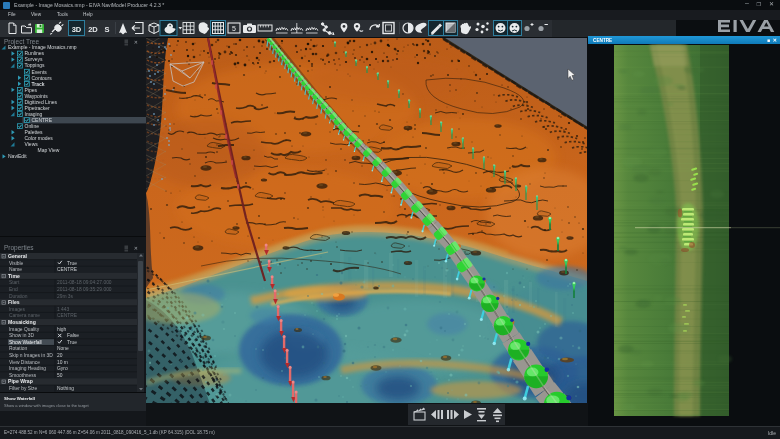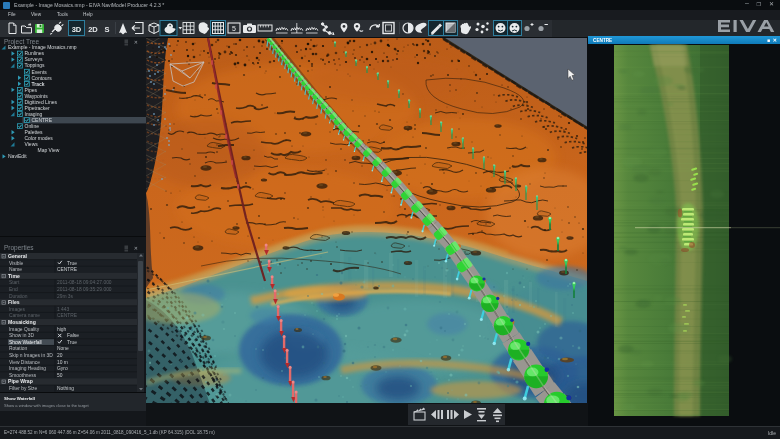--- a/index.html
+++ b/index.html
@@ -5,21 +5,21 @@
 * { margin:0; padding:0; box-sizing:border-box; }
 html,body { width:780px; height:439px; overflow:hidden; background:#0b0e11; }
 body { font-family:"Liberation Sans", sans-serif; position:relative; }
 .abs { position:absolute; }
 #titlebar { left:0; top:0; width:780px; height:10px; background:#0a0d10; color:#b7bbbf; font-size:6.5px; }
 #titletext { left:14px; top:1.5px; transform:scale(0.79) !important; transform-origin:0 50%; }
 #appicon { left:3px; top:1.5px; width:7px; height:7px; background:#2a7ab8; border-radius:1px; }
 #winbtns { right:2px; top:0px; color:#c9ccd0; font-size:7px; letter-spacing:0; }
 #menubar { left:0; top:10px; width:780px; height:10px; background:#181b1f; color:#c3c7cb; font-size:6.5px; }
 .menuitem { position:absolute; top:1px; }
-#toolbar { left:0; top:20px; width:780px; height:17px; background:#23272b; }
+#toolbar { left:0; top:20px; width:676px; height:17px; background:#23272b; }
 #toolbar-inner { left:0; top:0; width:552px; height:17px; background:#2a2e33; }
 #logo { left:0; top:19px; width:780px; height:15px; }
 #leftpanel { left:0; top:37px; width:146px; height:389px; background:#14171b; }
 #viewport { left:146px; top:38px; width:441px; height:372px; background:#0a0d10; }
 #botstrip { left:146px; top:403px; width:634px; height:23px; background:#101316; }
 #rightpanel { left:588px; top:36px; width:192px; height:390px; background:#0b0e11; }
 #centrebar { left:588px; top:36px; width:192px; height:8px; background:linear-gradient(#2098d8,#0f7ab8); color:#fff; font-size:5.5px; font-weight:bold; }
 #statusbar { left:0; top:426px; width:780px; height:13px; background:#16191d; border-top:1px solid #2e3236; color:#aeb2b6; font-size:6px; }
 #stattext { left:4px; top:2.5px; font-size:5.5px; transform:scale(0.83); transform-origin:0 0; white-space:nowrap; }
 #idle { right:4px; top:2.5px; font-size:5px; color:#b0b4b8; }

